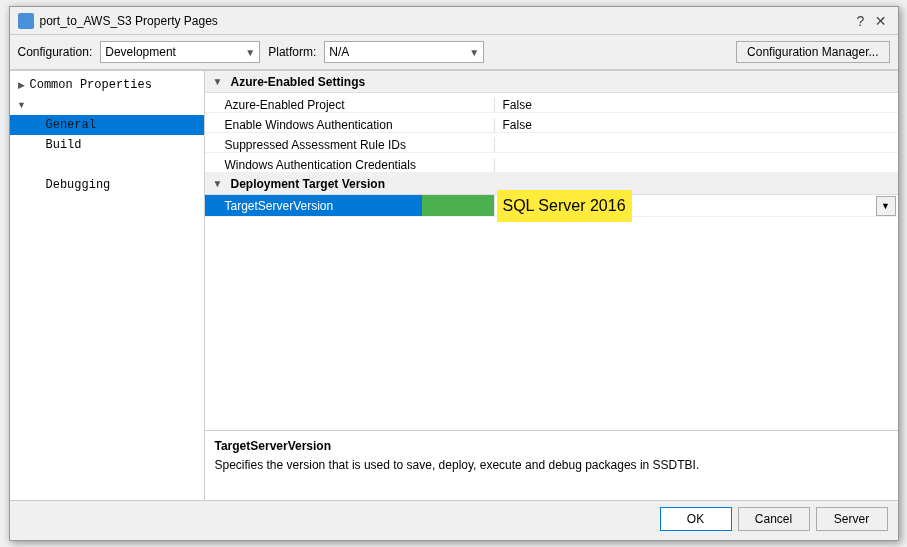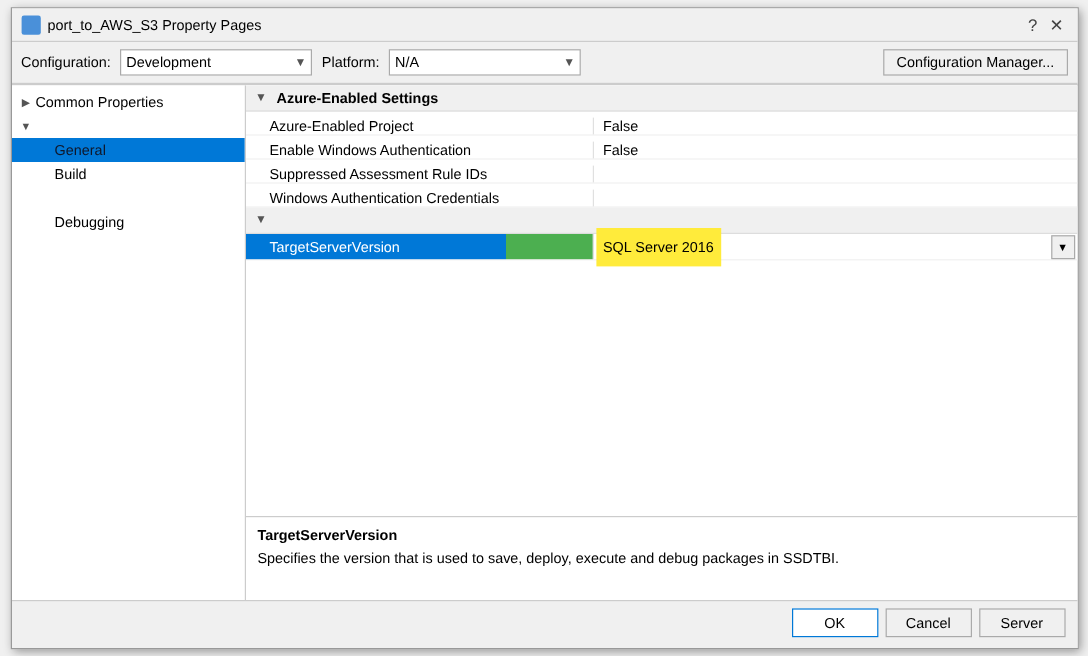--- a/index.html
+++ b/index.html
@@ -139,20 +139,21 @@
       align-items: center;
       justify-content: center;
       font-size: 9px;
       color: #555;
       flex-shrink: 0;
     }
     .tree-item.selected .tree-expander { color: #fff; }
     .tree-label {
       font-size: 12px;
       flex: 1;
+      font-family: Liberation Mono, monospace;
     }
     .tree-indent-1 { padding-left: 4px; }
     .tree-indent-2 { padding-left: 20px; }
 
     
     .right-panel {
       flex: 1;
       display: flex;
       flex-direction: column;
       background: #fff;
@@ -235,21 +236,21 @@
       flex: 1;
       display: flex;
       align-items: center;
       padding: 0 2px;
       height: 100%;
     }
     .target-version-value {
       background: #ffeb3b;
       color: #000;
       padding: 1px 6px;
-      font-size: 12px;
+      font-size: 16px;
       font-weight: normal;
       height: 32px;
       display: flex;
       align-items: center;
     }
     .target-version-dropdown {
       margin-left: auto;
       width: 20px;
       height: 20px;
       border: 1px solid #aaa;
@@ -394,20 +395,21 @@
           <span class="property-value"></span>
         </div>
 
         <div class="property-row">
           <span class="property-name">Windows Authentication Credentials</span>
           <span class="property-value"></span>
         </div>
 
         <div class="section-header">
           <span class="section-expander">▼</span>
+          <span class="section-title">Deployment Target Version</span>
         </div>
 
         <div class="target-version-row">
           <div class="target-version-name">
             <span>TargetServerVersion</span>
           </div>
           <div class="target-version-value-cell">
             <span class="target-version-value">SQL Server 2016</span>
             <div class="target-version-dropdown">▼</div>
           </div>

